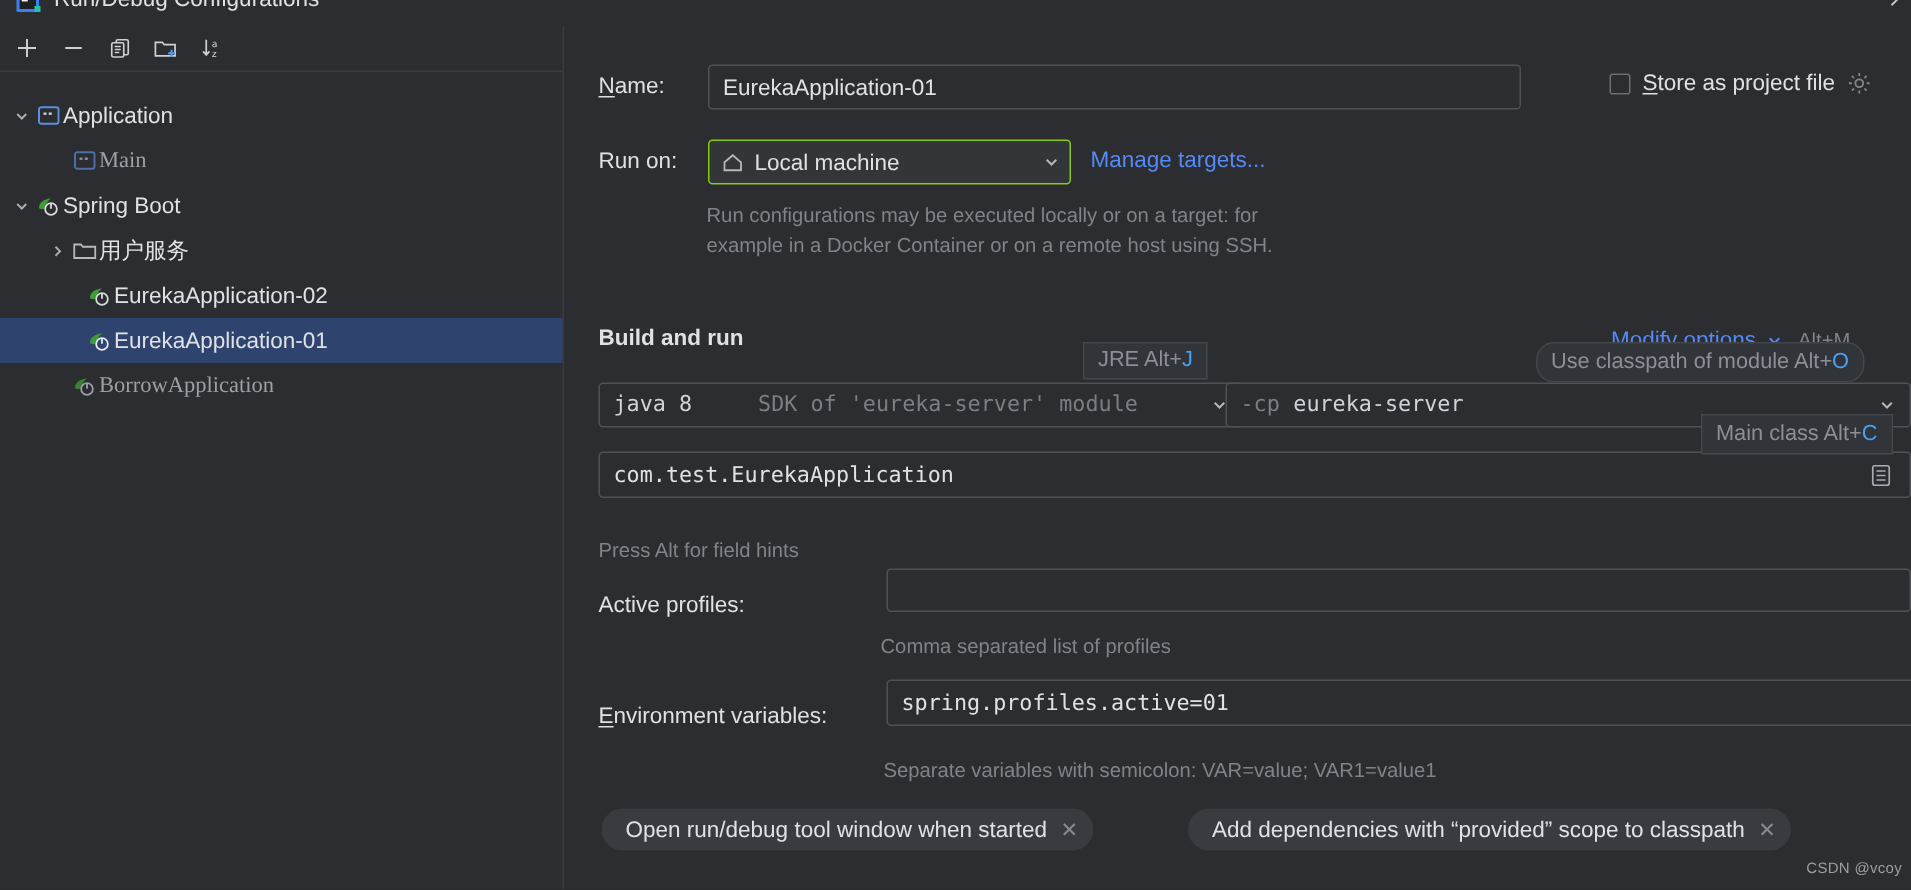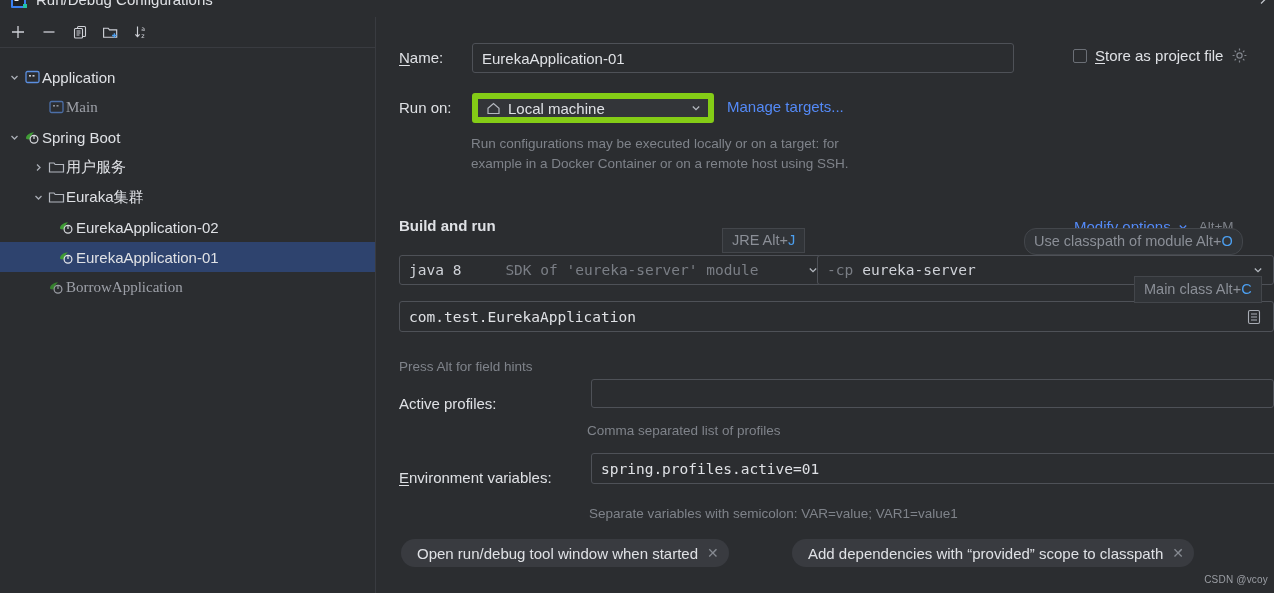--- a/index.html
+++ b/index.html
@@ -88,21 +88,21 @@
     border-radius: 3px;
     color: #dfe1e5;
     font-size: 15px;
     padding: 0 9px;
     display: flex; align-items: center;
   }
   .field.mono { font-family: "DejaVu Sans Mono", monospace; font-size: 14.5px; }
 
   .combo {
     background: #333539;
-    border: 6px solid #84cc16;
+    border: 1px solid #84cc16;
     border-radius: 3px;
     display: flex; align-items: center;
     padding: 0 6px 0 8px;
     font-size: 15px; color: #dfe1e5;
   }
   .chev { margin-left: auto; color: #b4b8bf; display: flex; align-items: center; padding-left: 8px; }
   .link { color: #548af7; font-size: 15px; white-space: nowrap; }
 
   .browse-btn {
     width: 20px; height: 20px;
@@ -261,33 +261,20 @@
             </svg>
         </span>
         <span class="node-icon">
           <svg width="17" height="14" viewBox="0 0 17 14">
               <path d="M1.5 3h4.5l1.2 1.5h8.3v7.5H1.5z" fill="none" stroke="#b4b8bf" stroke-width="1.2"></path>
             </svg>
         </span>
         <span class="node-label c-bright">用户服务</span>
       </div>
 
-      <div class="tree-row lvl-1">
-        <span class="arrow">
-          <svg width="11" height="11" viewBox="0 0 11 11">
-              <path d="M2.5 4l3 3 3-3" fill="none" stroke="#a9adb5" stroke-width="1.3"></path>
-            </svg>
-        </span>
-        <span class="node-icon">
-          <svg width="17" height="14" viewBox="0 0 17 14">
-              <path d="M1.5 3h4.5l1.2 1.5h8.3v7.5H1.5z" fill="none" stroke="#b4b8bf" stroke-width="1.2"></path>
-            </svg>
-        </span>
-        <span class="node-label c-bright">Euraka集群</span>
-      </div>
 
       <div class="tree-row lvl-2">
         <span class="node-icon">
           <svg width="17" height="15" viewBox="0 0 17 15">
             <path d="M2 8.5c0-3.4 3.1-5.6 8-6.3-2.2 2-3 3.3-3.4 5.1-.3 1.4-1 2.1-2.3 2.1-1.3 0-2.3-.5-2.3-.9z" fill="#3f9b35"></path>
             <circle cx="10" cy="9.3" r="3.9" fill="none" stroke="#d8dade" stroke-width="1.2"></circle>
             <path d="M10 5.7v3.4" stroke="#d8dade" stroke-width="1.2"></path>
           </svg>
         </span>
         <span class="node-label c-bright">EurekaApplication-02</span>

